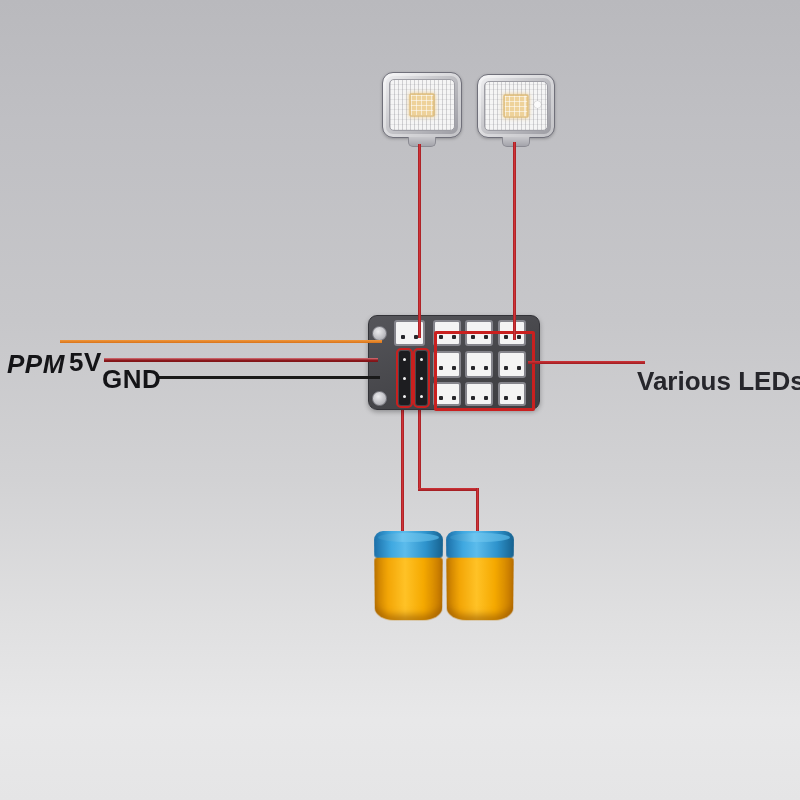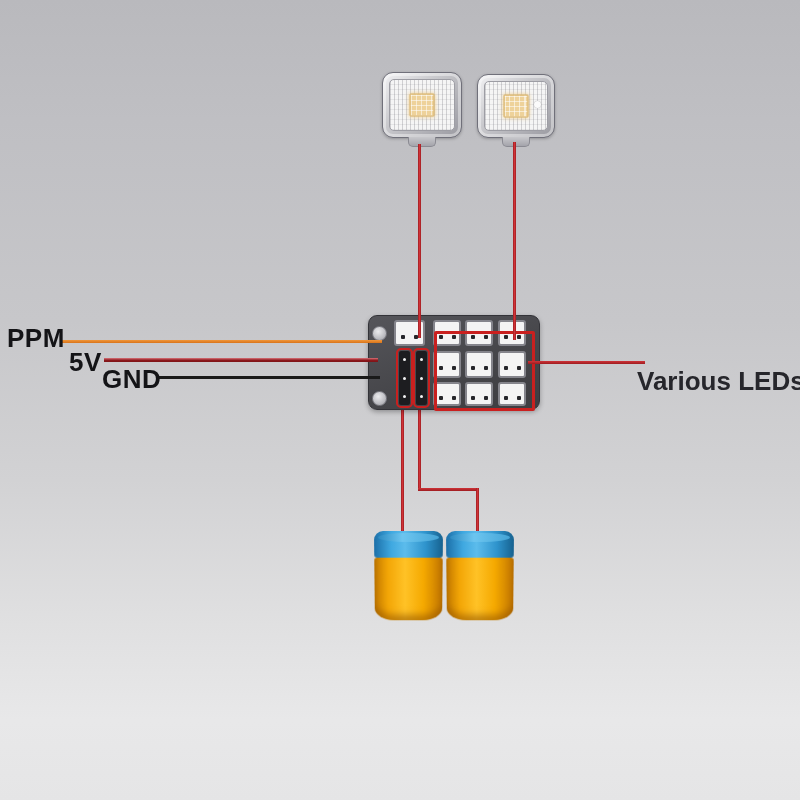--- a/index.html
+++ b/index.html
@@ -182,21 +182,21 @@
     </div>
     <div class="pin-header" style="left:47px;top:35px;">
       <span class="pin-dot"></span>
       <span class="pin-dot"></span>
       <span class="pin-dot"></span>
     </div>
 
     <div class="highlight-rect"></div>
   </div>
 
-  <div class="lbl lbl-left" style="left:7px;top:323px;">PPM</div>
+  <div class="lbl lbl-left" style="left:7px;top:349px;font-style:italic;">PPM</div>
   <div class="lbl lbl-left" style="left:69px;top:347px;">5V</div>
   <div class="lbl lbl-left" style="left:102px;top:364px;">GND</div>
 
   <div class="lbl lbl-en" style="left:637px;top:366px;">Various LEDs</div>
 
   <div class="motor" style="left:374px;top:531px;width:69px;height:92px;">
     <div class="motor-cap"></div>
     <div class="motor-body"></div>
   </div>
   <div class="motor" style="left:446px;top:531px;width:68px;height:92px;">

